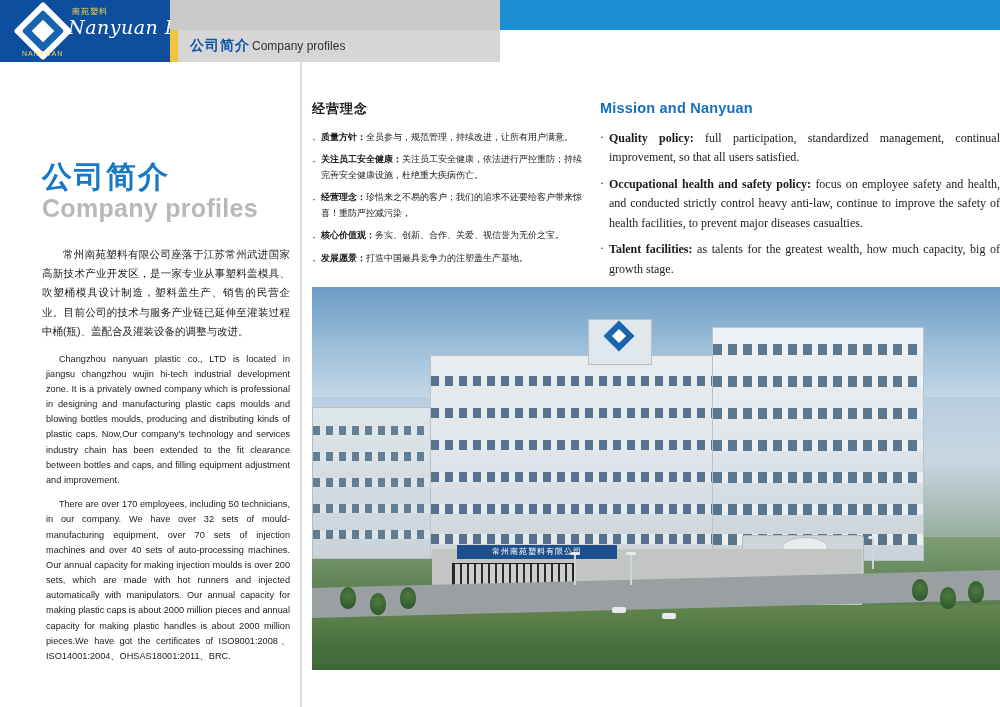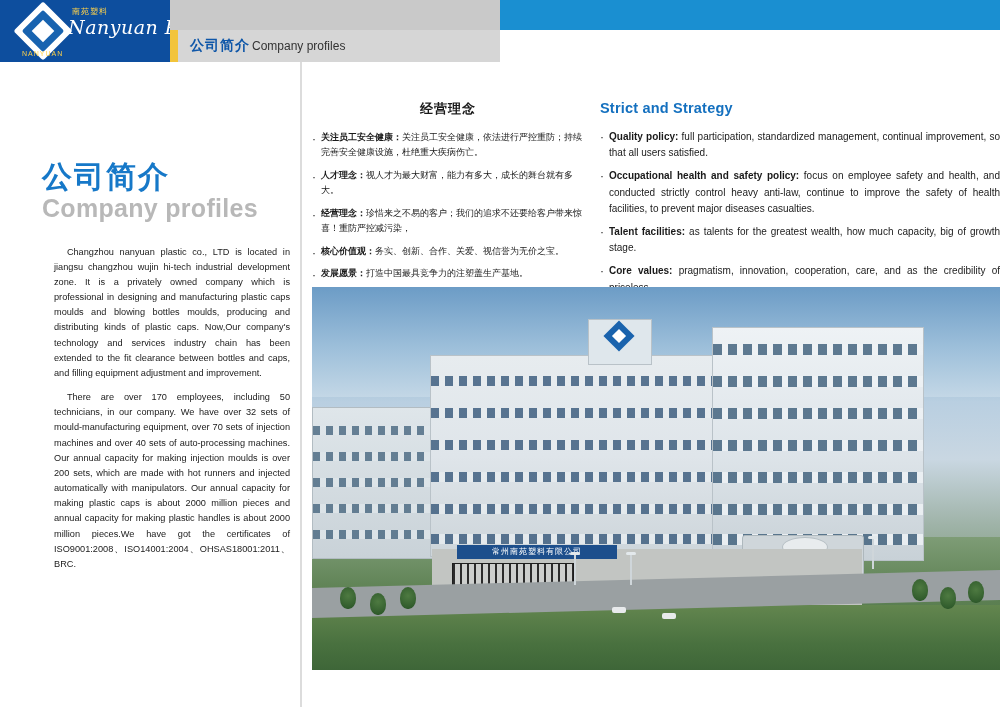--- a/index.html
+++ b/index.html
@@ -163,21 +163,21 @@
     text-align: justify;
     text-justify: inter-ideograph;
     margin: 0 0 10px 0;
     text-indent: 2em;
   }
   .para-en {
     color: #1a1a1a;
     font-size: 9.2px;
     line-height: 1.65;
     text-align: justify;
-    margin: 0 0 9px 12px;
+    margin: 0 0 9px 4px;
     text-indent: 1.4em;
   }
 
   
   .divider {
     position: absolute;
     left: 300px; top: 62px;
     width: 2px;
     height: 645px;
     background: #dcdcdc;
@@ -198,21 +198,20 @@
     position: absolute;
     left: 288px; top: 0;
     width: 400px;
   }
   .sec-title-cn {
     color: #1a1a1a;
     font-size: 13px;
     font-weight: bold;
     letter-spacing: 1px;
     margin: 0 0 12px 0;
-    text-align: center;
   }
   .sec-title-en {
     color: #1470bf;
     font-size: 14.5px;
     font-weight: bold;
     margin: 0 0 13px 0;
     letter-spacing: 0.2px;
   }
   .bullet-cn {
     position: relative;
@@ -229,24 +228,25 @@
     font-size: 12px;
     color: #1a1a1a;
   }
   .bullet-cn b {
     font-weight: bold;
   }
   .bullet-en {
     position: relative;
     padding-left: 9px;
     color: #1a1a1a;
-    font-size: 10px;
+    font-size: 12px;
     line-height: 1.62;
     margin-bottom: 7px;
     text-align: justify;
+    font-family: Liberation Serif, serif;
   }
   .bullet-en::before {
     content: "·";
     position: absolute;
     left: 0; top: -1px;
     font-size: 12px;
     color: #1a1a1a;
   }
   .bullet-en b {
     font-weight: bold;
@@ -447,48 +447,49 @@
       <div class="logo-sub">NANYUAN</div>
     </div>
   </div>
 
   <div class="divider"></div>
 
   <div class="left-col">
     <h1 class="title-cn">公司简介</h1>
     <h2 class="title-en">Company profiles</h2>
 
+    <p class="para-cn">常州南苑塑料有限公司座落于江苏常州武进国家高新技术产业开发区，是一家专业从事塑料盖模具、吹塑桶模具设计制造，塑料盖生产、销售的民营企业。目前公司的技术与服务产业链已延伸至灌装过程中桶(瓶)、盖配合及灌装设备的调整与改进。</p>
     <p class="para-en">Changzhou nanyuan plastic co., LTD is located in jiangsu changzhou wujin hi-tech industrial development zone. It is a privately owned company which is professional in designing and manufacturing plastic caps moulds and blowing bottles moulds, producing and distributing kinds of plastic caps. Now,Our company's technology and services industry chain has been extended to the fit clearance between bottles and caps, and filling equipment adjustment and improvement.</p>
     <p class="para-en">There are over 170 employees, including 50 technicians, in our company. We have over 32 sets of mould-manufacturing equipment, over 70 sets of injection machines and over 40 sets of auto-processing machines. Our annual capacity for making injection moulds is over 200 sets, which are made with hot runners and injected automatically with manipulators. Our annual capacity for making plastic caps is about 2000 million pieces and annual capacity for making plastic handles is about 2000 million pieces.We have got the certificates of ISO9001:2008、ISO14001:2004、OHSAS18001:2011、BRC.</p>
   </div>
 
   <div class="right-area">
 
     <div class="col-cn">
       <div class="sec-title-cn">经营理念</div>
 
       <div class="bullet-cn">
+        <b>质量方针：</b><span>全员参与，规范管理，持续改进，让所有用户满意。</span>
+      </div>
+      <div class="bullet-cn">
         <b>关注员工安全健康：</b><span>关注员工安全健康，依法进行严控重防；持续完善安全健康设施，杜绝重大疾病伤亡。</span>
-      </div>
-      <div class="bullet-cn">
-        <b>人才理念：</b><span>视人才为最大财富，能力有多大，成长的舞台就有多大。</span>
       </div>
       <div class="bullet-cn">
         <b>经营理念：</b><span>珍惜来之不易的客户；我们的追求不还要给客户带来惊喜！重防严控减污染，</span>
       </div>
       <div class="bullet-cn">
         <b>核心价值观：</b><span>务实、创新、合作、关爱、视信誉为无价之宝。</span>
       </div>
       <div class="bullet-cn">
         <b>发展愿景：</b><span>打造中国最具竞争力的注塑盖生产基地。</span>
       </div>
     </div>
 
     <div class="col-en">
-      <div class="sec-title-en">Strict and Strategy</div>
+      <div class="sec-title-en">Mission and Nanyuan</div>
 
       <div class="bullet-en">
         <b>Quality policy:</b> <span>full participation, standardized management, continual improvement, so that all users satisfied.</span>
       </div>
       <div class="bullet-en">
         <b>Occupational health and safety policy:</b> <span>focus on employee safety and health, and conducted strictly control heavy anti-law, continue to improve the safety of health facilities, to prevent major diseases casualties.</span>
       </div>
       <div class="bullet-en">
         <b>Talent facilities:</b> <span>as talents for the greatest wealth, how much capacity, big of growth stage.</span>
       </div>

